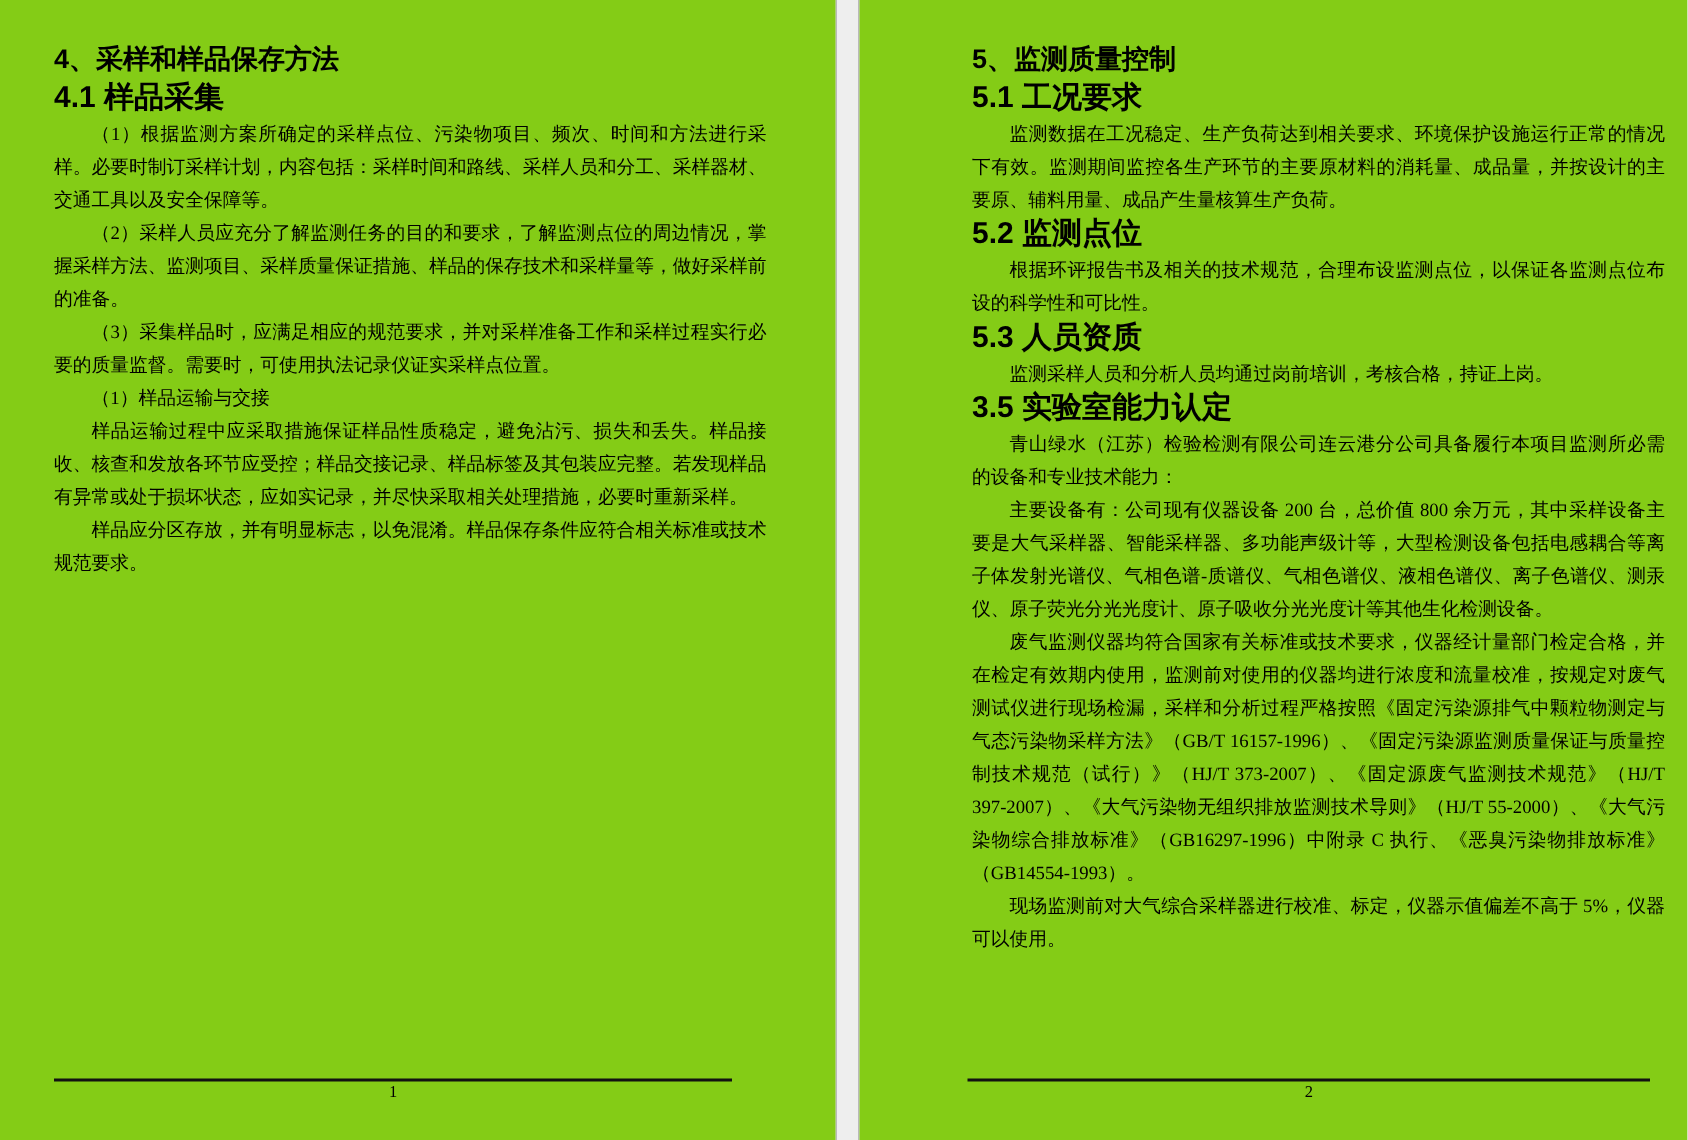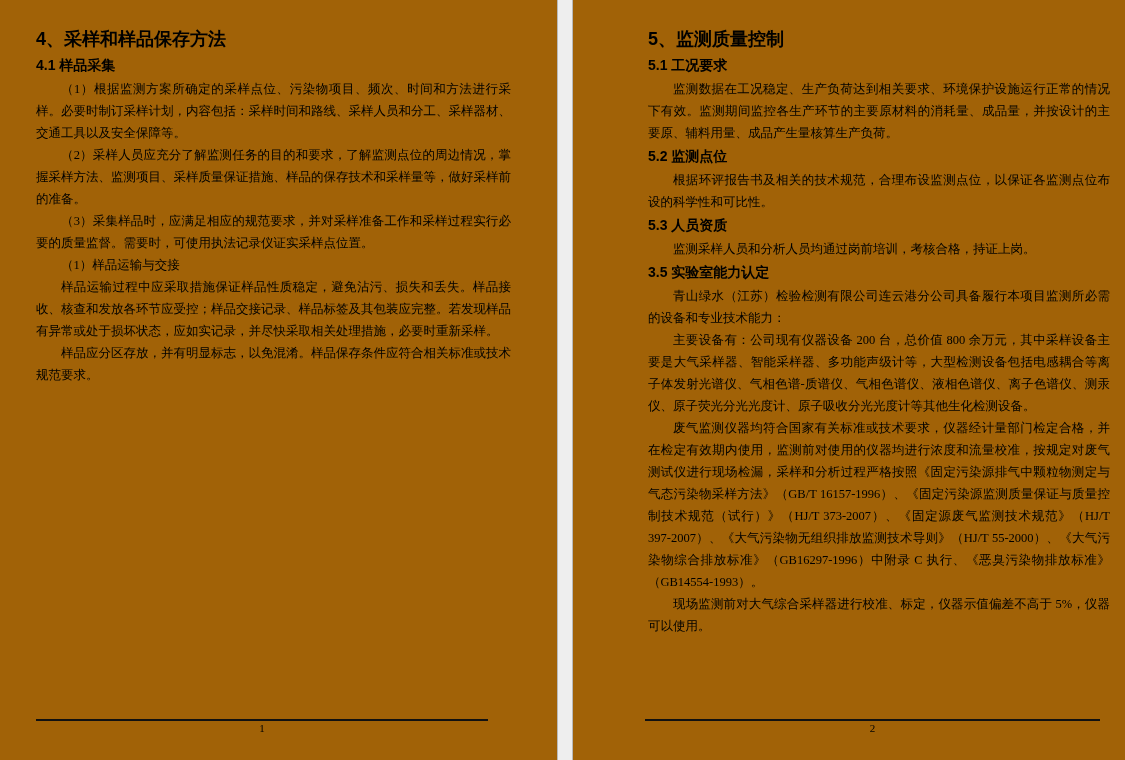--- a/index.html
+++ b/index.html
@@ -8,21 +8,21 @@
     background: #eeeeee;
     font-family: "Liberation Serif", "DejaVu Serif", serif;
     color: #000000;
     overflow: hidden;
   }
   .spread {
     display: flex;
     width: 1125px; height: 760px;
   }
   .page {
-    background: #a16207;
+    background: #84cc16;
     position: relative;
     overflow: hidden;
     box-sizing: border-box;
   }
   .page-left  { width: 557px; }
   .gutter {
     width: 16px;
     background: #eeeeee;
     border-left: 1px solid #b9b9b9;
     border-right: 1px solid #b9b9b9;
@@ -41,21 +41,21 @@
   .blk { margin: 0; font-family: Liberation Serif, serif; }
   .title {
     font-weight: bold;
     font-size: 18px;
     line-height: 25px;
     margin-bottom: 1px;
     font-family: "Liberation Sans", "DejaVu Sans", sans-serif;
   }
   .heading {
     font-weight: bold;
-    font-size: 14px;
+    font-size: 20px;
     line-height: 24px;
     margin-bottom: 1px;
     font-family: "Liberation Sans", "DejaVu Sans", sans-serif;
   }
   .para {
     font-size: 12.5px;
     line-height: 22px;
     text-align: justify;
     text-indent: 2em;
   }

